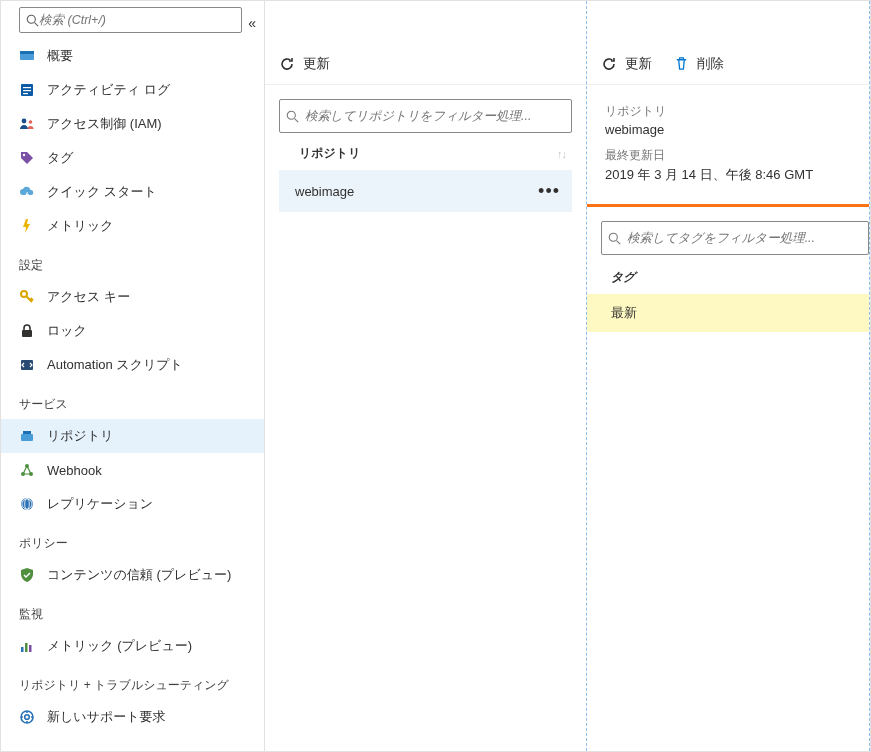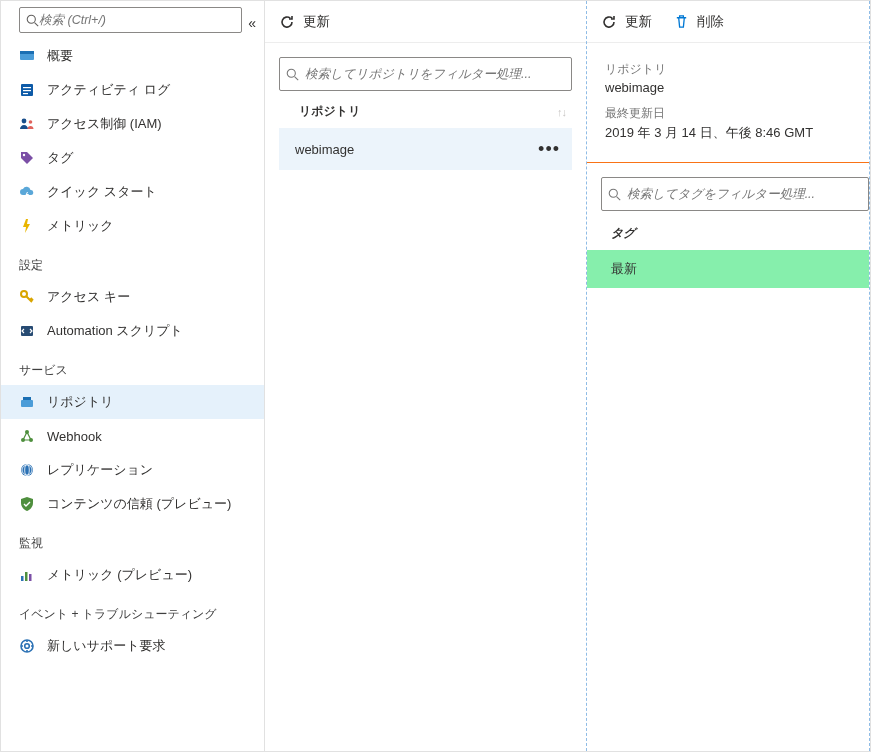--- a/index.html
+++ b/index.html
@@ -79,20 +79,21 @@
     width: 322px;
     border-right: 1px dashed #8fbce6;
     display: flex; flex-direction: column;
   }
   .toolbar {
     display: flex; align-items: center;
     height: 42px;
     padding: 0 14px;
     gap: 22px;
     border-bottom: 1px solid #ededed;
+    margin-top: 42px;
   }
   .tool-btn {
     display: flex; align-items: center; gap: 8px;
     color: #323130; cursor: pointer;
     font-size: 13.5px;
   }
   .tool-btn .ico { color: #0078d4; font-size: 15px; display:inline-flex; }
   .mid-body { padding: 14px; }
   .filter-box {
     display: flex; align-items: center;
@@ -120,28 +121,28 @@
   .more-dots { color: #323130; font-size: 18px; letter-spacing: 1px; cursor: pointer; }
   
   .right {
     flex: 1;
     display: flex; flex-direction: column;
     border-right: 1px dashed #8fbce6;
   }
   .detail { padding: 14px 18px 10px 18px; }
   .kv-label { color: #767676; font-size: 12px; margin-top: 4px; }
   .kv-value { color: #323130; font-size: 13px; margin-top: 2px; margin-bottom: 10px; }
-  .tag-area { border-top: 1px solid #f97316; padding-top: 14px; }
+  .tag-area { border-top: 3px solid #f97316; padding-top: 14px; }
   .tag-filter { margin: 0 0 0 14px; }
   .tag-head {
     font-size: 12px; font-weight: 700; font-style: italic;
     padding: 14px 0 8px 24px; color: #323130;
   }
   .tag-row {
-    background: #86efac; height: 38px;
+    background: #fef9c3; height: 38px;
     display: flex; align-items: center; padding: 0 18px 0 24px;
     cursor: pointer; font-size: 13px;
   }
   
   .c-blue   { color: #0078d4; }
   .c-blue2  { color: #1b93e0; }
   .c-navy   { color: #1a4f8b; }
   .c-purple { color: #7b4fa6; }
   .c-cloud  { color: #5aa7d8; }
   .c-gold   { color: #d9a500; }
@@ -232,20 +233,29 @@
       <div class="menu-item">
         <span class="menu-icon c-gold">
           <svg width="16" height="16" viewBox="0 0 16 16">
               <circle cx="5" cy="5" r="3" fill="none" stroke="#d9a500" stroke-width="2"></circle>
               <path d="M7 7l6 6m-2-2l2-2m-1 3l2-2" stroke="#d9a500" stroke-width="2" fill="none"></path>
             </svg>
         </span>
         <span class="menu-label">アクセス キー</span>
       </div>
       <div class="menu-item">
+        <span class="menu-icon">
+          <svg width="16" height="16" viewBox="0 0 16 16">
+              <rect x="3" y="7" width="10" height="7" rx="1" fill="#323130"></rect>
+              <path d="M5 7V5a3 3 0 016 0v2" fill="none" stroke="#323130" stroke-width="1.6"></path>
+            </svg>
+        </span>
+        <span class="menu-label">ロック</span>
+      </div>
+      <div class="menu-item">
         <span class="menu-icon c-navy2">
           <svg width="16" height="16" viewBox="0 0 16 16">
               <rect x="2" y="3" width="12" height="10" rx="1" fill="#274b73"></rect>
               <path d="M5 6l-2 2 2 2M11 6l2 2-2 2" stroke="#fff" stroke-width="1.2" fill="none"></path>
             </svg>
         </span>
         <span class="menu-label">Automation スクリプト</span>
       </div>
 
       <div class="section-header">サービス</div>
@@ -273,20 +283,21 @@
         <span class="menu-icon c-navy">
           <svg width="16" height="16" viewBox="0 0 16 16">
               <circle cx="8" cy="8" r="6" fill="#2c72b5"></circle>
               <path d="M3 8a5 5 0 0110 0M3 8a5 5 0 0010 0" stroke="#fff" stroke-width="0.8" fill="none"></path>
               <ellipse cx="8" cy="8" rx="2.3" ry="6" stroke="#fff" stroke-width="0.8" fill="none"></ellipse>
             </svg>
         </span>
         <span class="menu-label">レプリケーション</span>
       </div>
 
+      <div class="section-header">ポリシー</div>
       <div class="menu-item">
         <span class="menu-icon c-green">
           <svg width="16" height="16" viewBox="0 0 16 16">
               <path d="M8 1l6 2v4c0 4-3 7-6 8-3-1-6-4-6-8V3z" fill="#4f8f3e"></path>
               <path d="M5 8l2 2 4-4" stroke="#fff" stroke-width="1.4" fill="none"></path>
             </svg>
         </span>
         <span class="menu-label">コンテンツの信頼 (プレビュー)</span>
       </div>
 
@@ -295,21 +306,21 @@
         <span class="menu-icon">
           <svg width="16" height="16" viewBox="0 0 16 16">
               <rect x="2" y="9" width="2.5" height="5" fill="#2c72b5"></rect>
               <rect x="6" y="5" width="2.5" height="9" fill="#4f8f3e"></rect>
               <rect x="10" y="7" width="2.5" height="7" fill="#7b4fa6"></rect>
             </svg>
         </span>
         <span class="menu-label">メトリック (プレビュー)</span>
       </div>
 
-      <div class="section-header">イベント + トラブルシューティング</div>
+      <div class="section-header">リポジトリ + トラブルシューティング</div>
       <div class="menu-item">
         <span class="menu-icon c-blue">
           <svg width="16" height="16" viewBox="0 0 16 16">
               <circle cx="8" cy="8" r="6" fill="none" stroke="#2c72b5" stroke-width="1.6"></circle>
               <circle cx="8" cy="8" r="2.3" fill="none" stroke="#2c72b5" stroke-width="1.6"></circle>
               <path d="M8 2v2M8 12v2M2 8h2M12 8h2" stroke="#2c72b5" stroke-width="1.6"></path>
             </svg>
         </span>
         <span class="menu-label">新しいサポート要求</span>
       </div>

